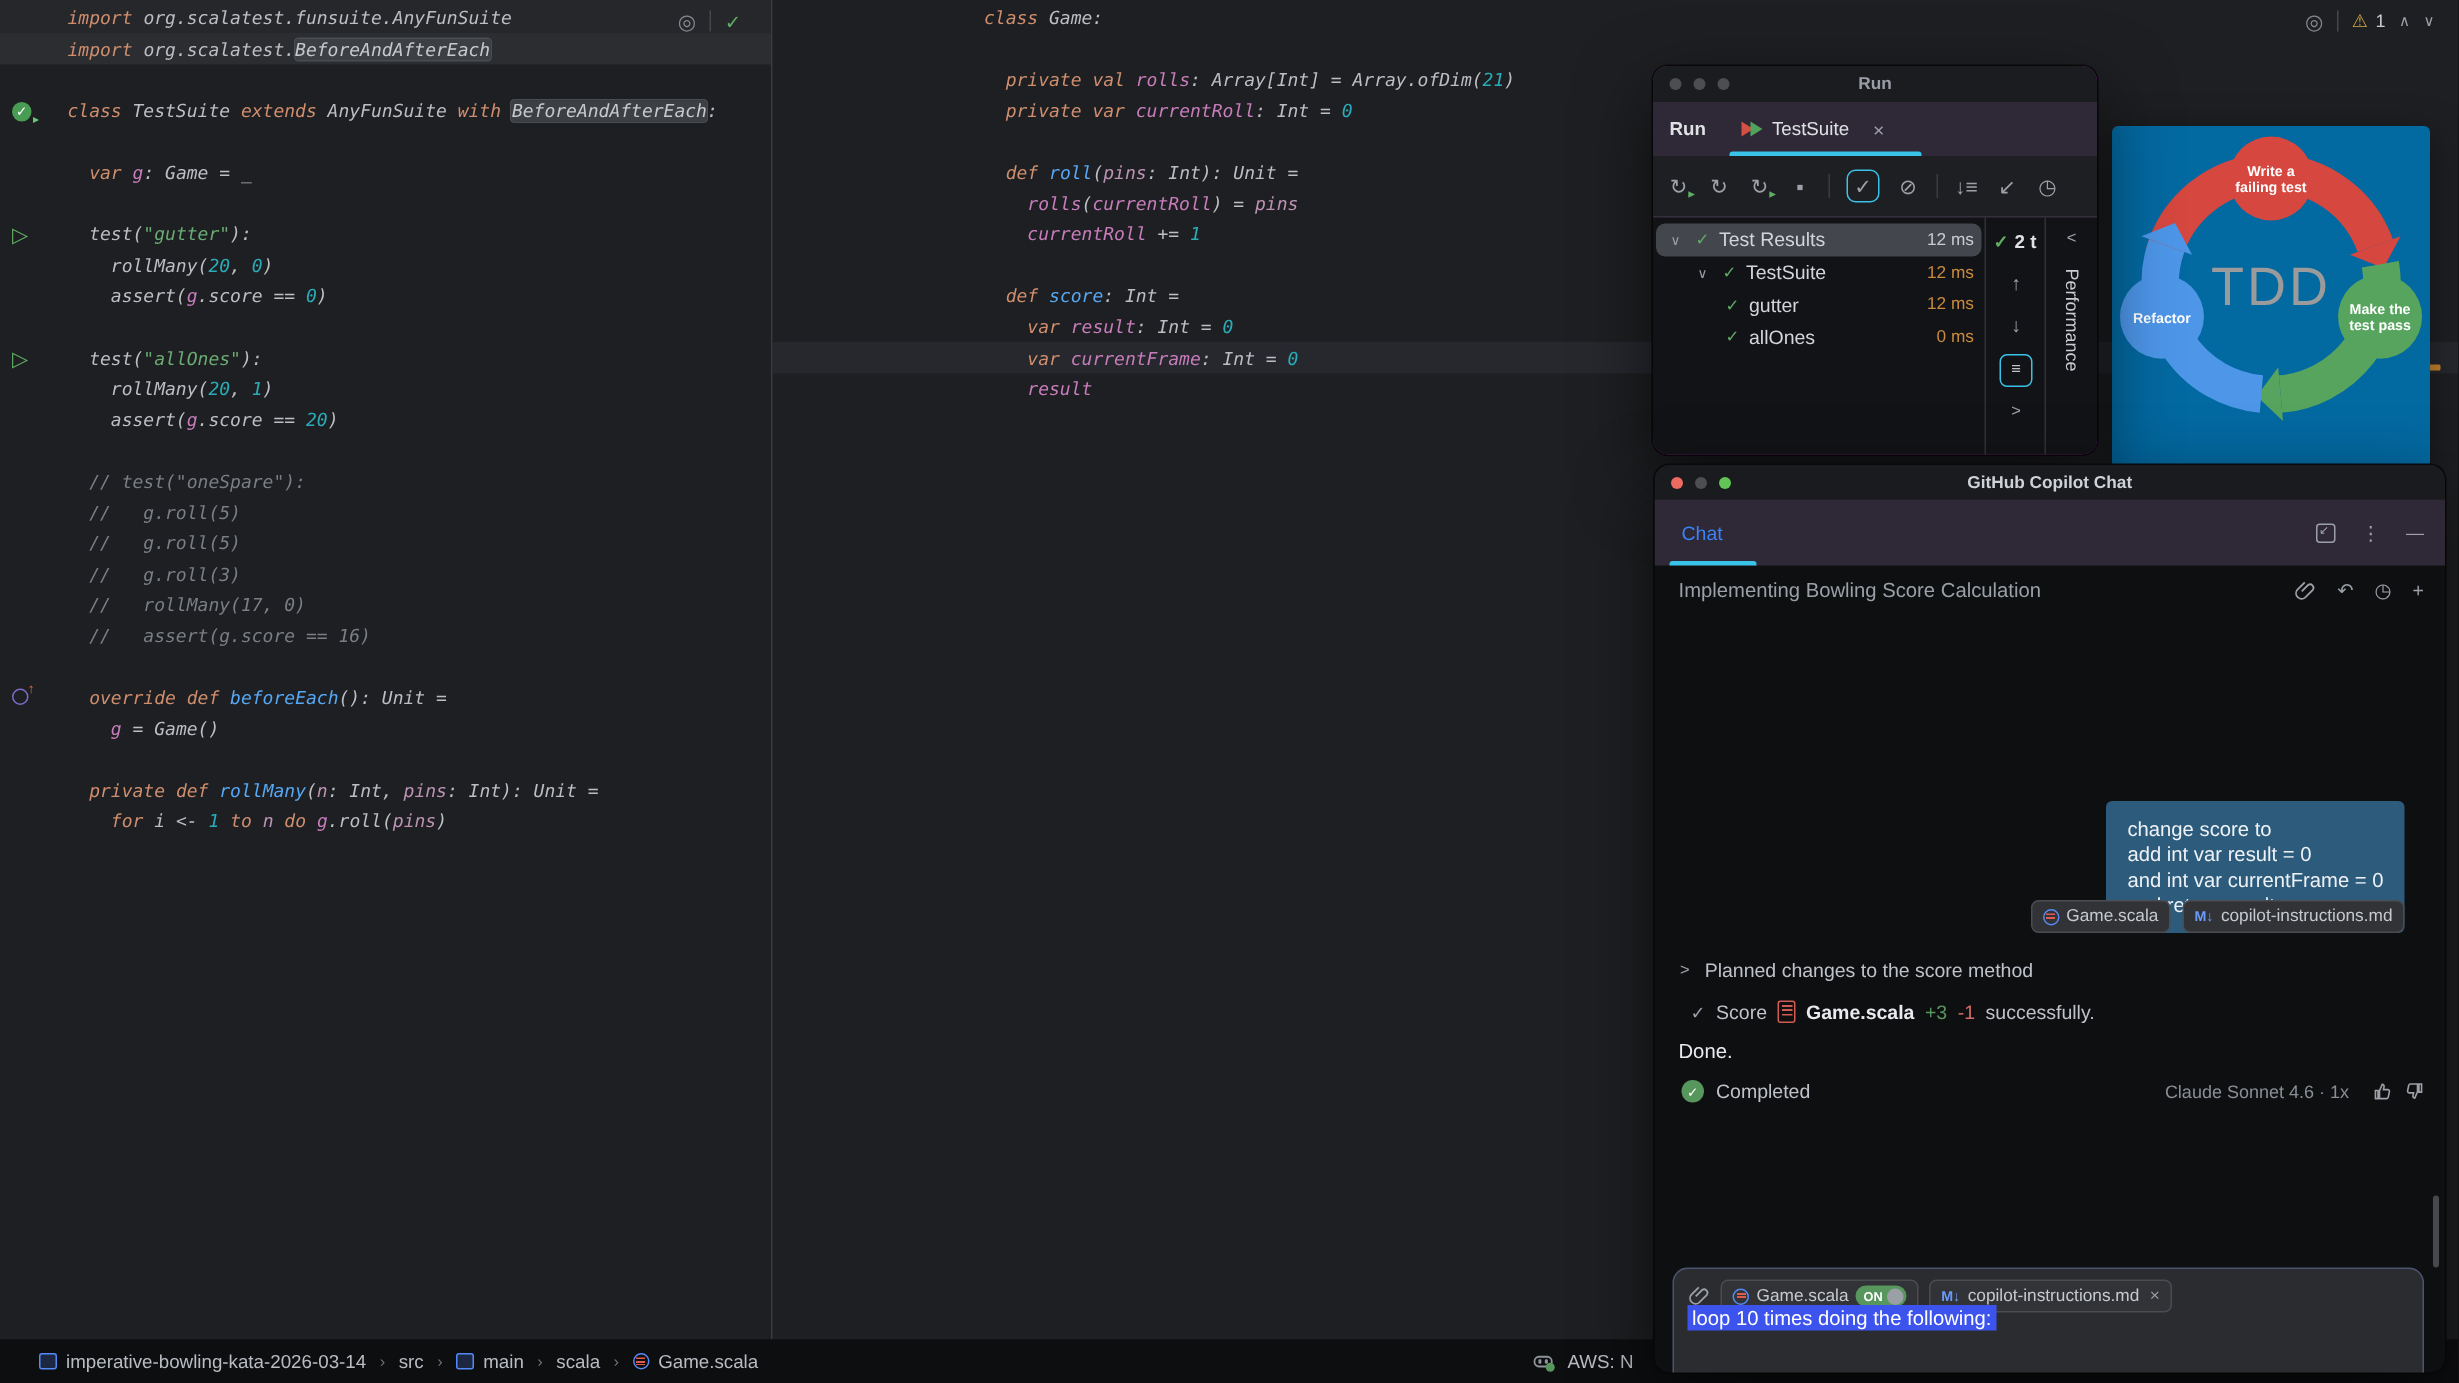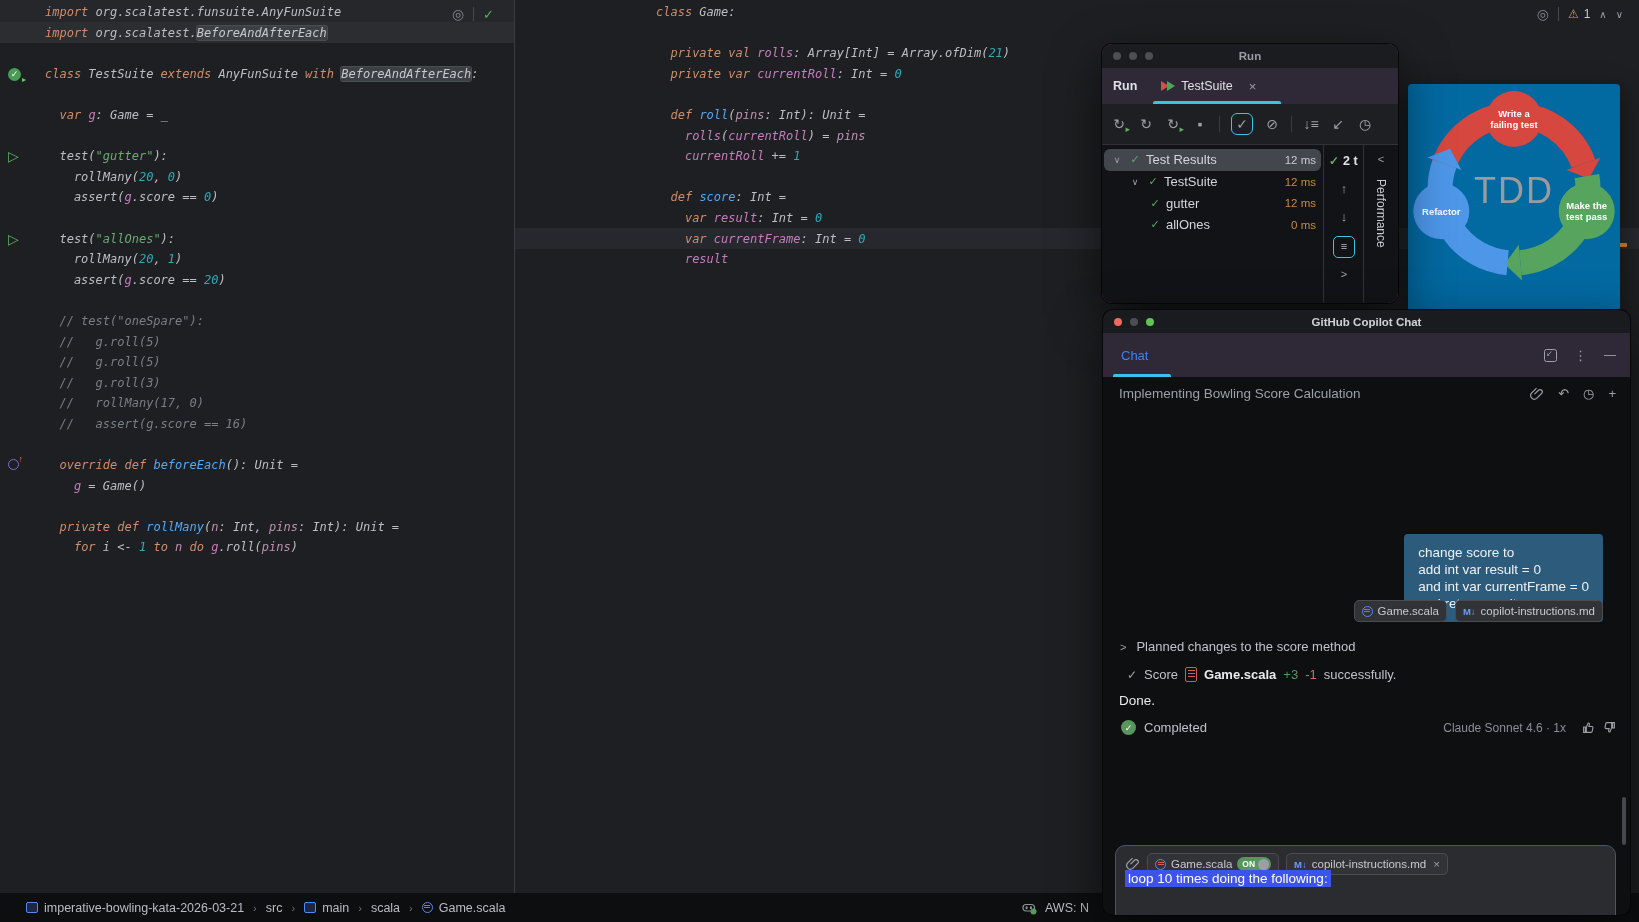--- a/index.html
+++ b/index.html
@@ -371,21 +371,21 @@
         </div>
 
     </div>
   </div>
 </div>
 
 <div id="statusbar">
   <div class="bc" id="breadcrumbs">
       <span class="bc-item">
         <span class="bc-folder"></span>
-        <span>imperative-bowling-kata-2026-03-21</span>
+        <span>imperative-bowling-kata-2026-03-14</span>
       </span>
       <span class="bsep">›</span>
       <span class="bc-item">
         <span>src</span>
       </span>
       <span class="bsep">›</span>
       <span class="bc-item">
         <span class="bc-folder"></span>
         <span>main</span>
       </span>

